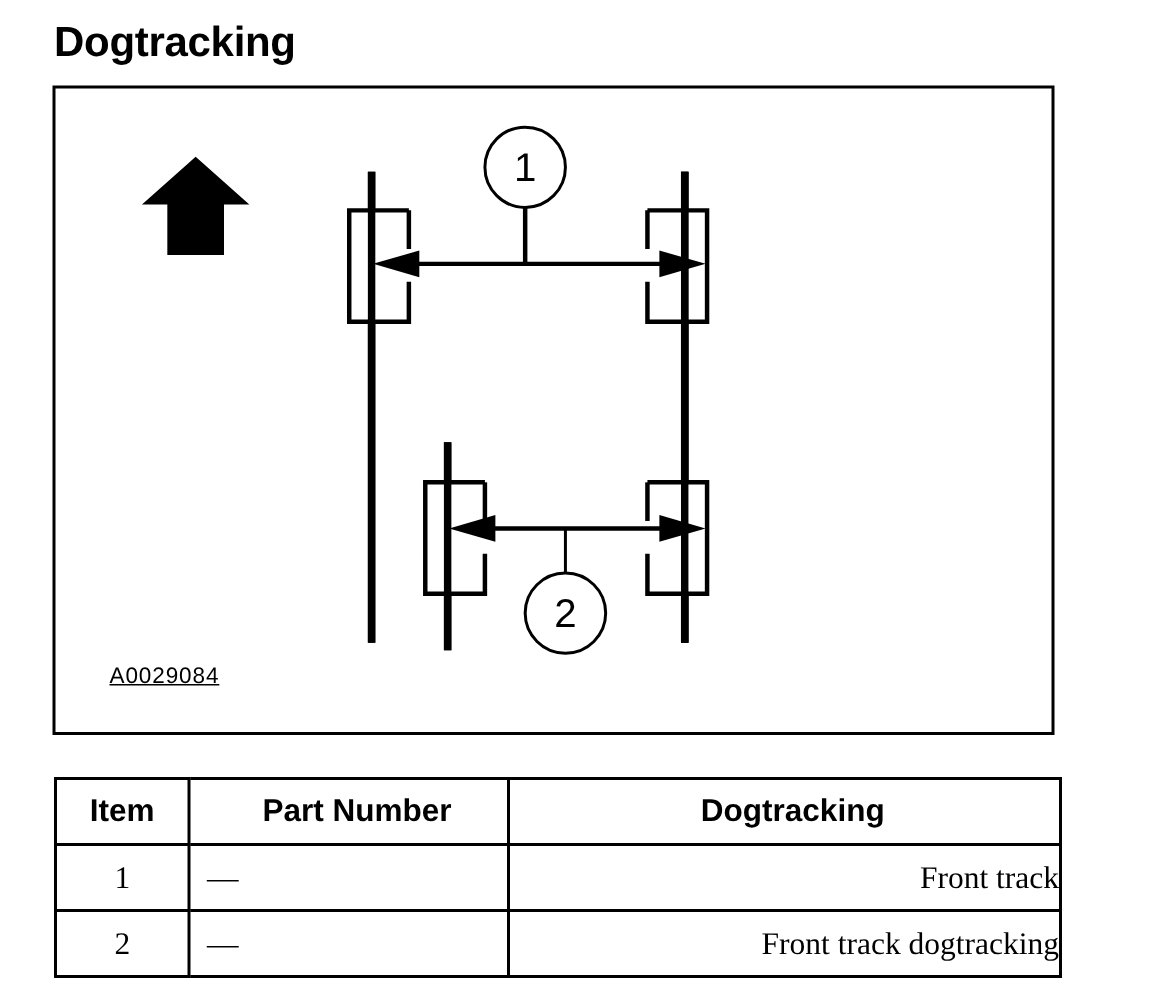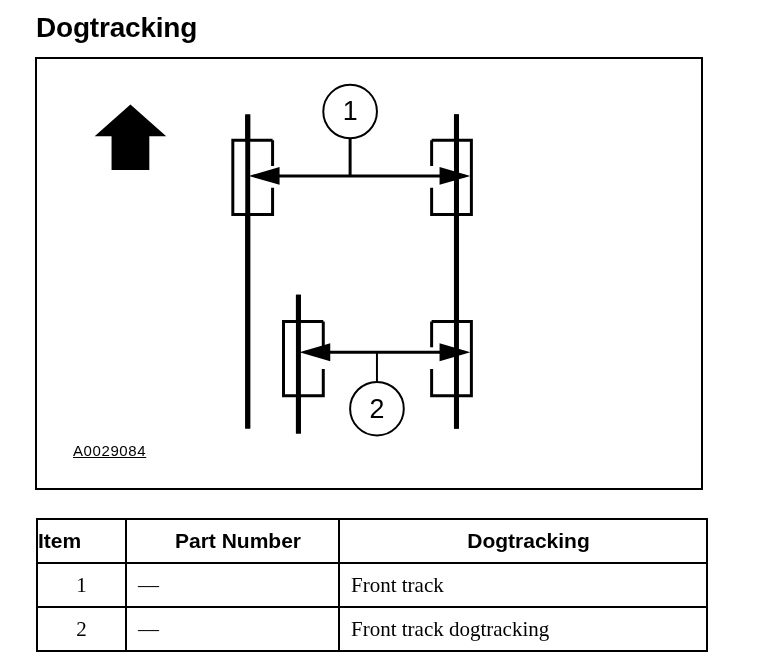--- a/index.html
+++ b/index.html
@@ -83,36 +83,37 @@
   }
   #parts-table thead th {
     font-family: "Liberation Sans", sans-serif;
     font-weight: bold;
     font-size: 21px;
     text-align: center;
     padding-left: 11px;
     white-space: nowrap;
   }
   #parts-table thead th.th-item {
-    text-align: left;
+    text-align: center;
     padding-left: 0;
     border-radius: 20px;
   }
   #parts-table tbody td {
     font-family: "Liberation Serif", serif;
     font-size: 21px;
   }
   #parts-table tbody td.cell-item {
     text-align: center;
   }
   #parts-table tbody td.cell-part {
     padding-left: 11px;
   }
   #parts-table tbody td.cell-desc {
     padding-left: 11px;
+    text-align: right;
   }
 </style>
 </head>
 <body>
 
 <div id="page-title">Dogtracking</div>
 
 <div id="illustration-frame">
 
   <svg id="illustration-svg" viewBox="0 0 668 433" preserveAspectRatio="none">

